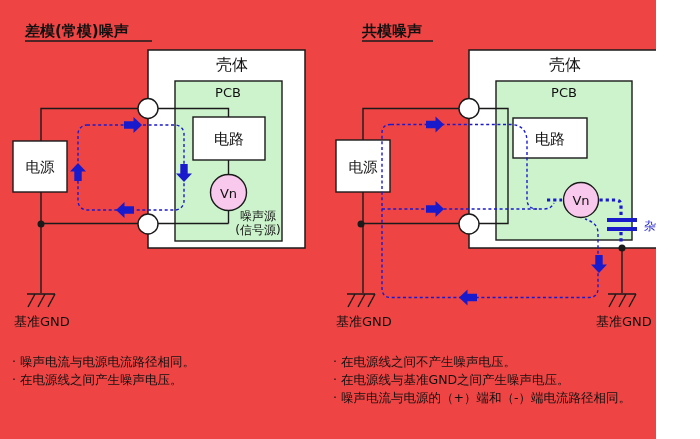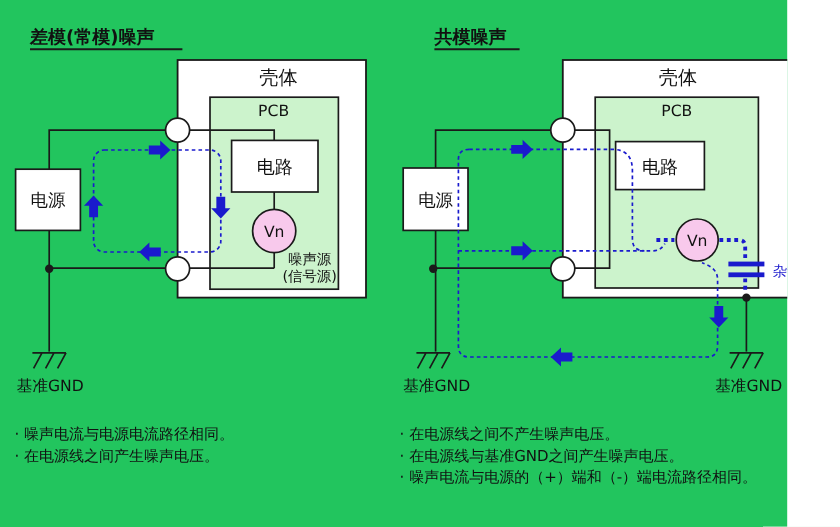--- a/index.html
+++ b/index.html
@@ -1,16 +1,16 @@
 <!DOCTYPE html>
 <html><head>
 <meta charset="utf-8">
 <style>
   html,body{margin:0;padding:0;background:#fff;}
-  .stage{position:relative;width:656px;height:439px;background:#22c55e;overflow:hidden;
+  .stage{position:relative;width:656px;height:439px;background:#ef4444;overflow:hidden;
          font-family:"DejaVu Sans","Liberation Sans",sans-serif;}
   svg text{font-family:"DejaVu Sans","Liberation Sans",sans-serif;fill:#111;}
   .t-title{font-size:15px;font-weight:bold;}
   .t-encl{font-size:16px;}
   .t-pcb{font-size:13px;}
   .t-box{font-size:15px;}
   .t-pwr{font-size:14.5px;}
   .t-vn{font-size:13px;}
   .t-sm{font-size:12px;}
   .t-gnd{font-size:13px;}

